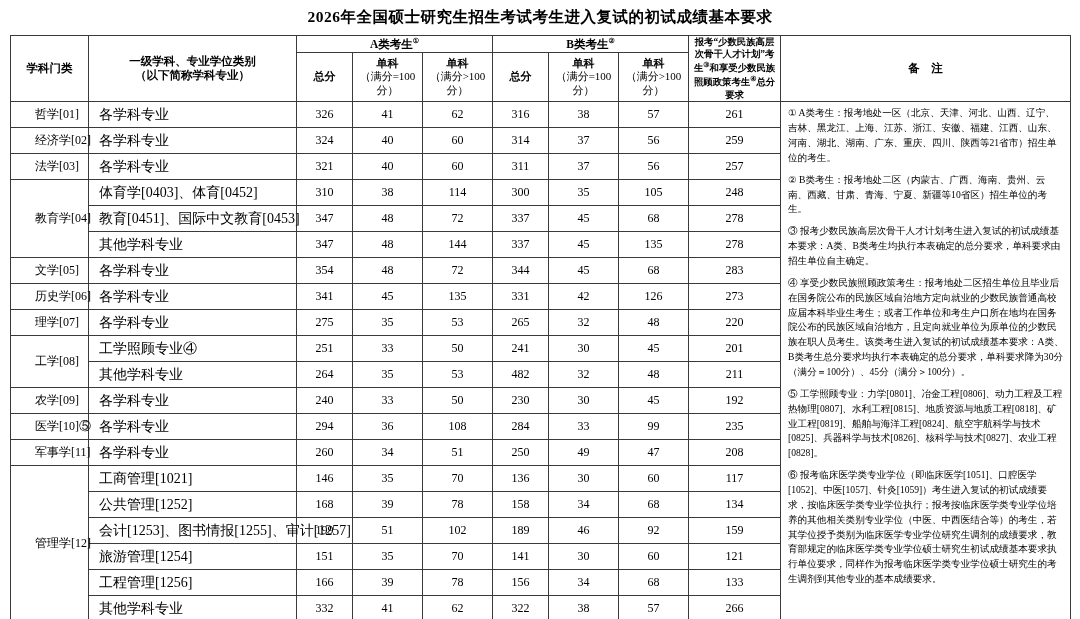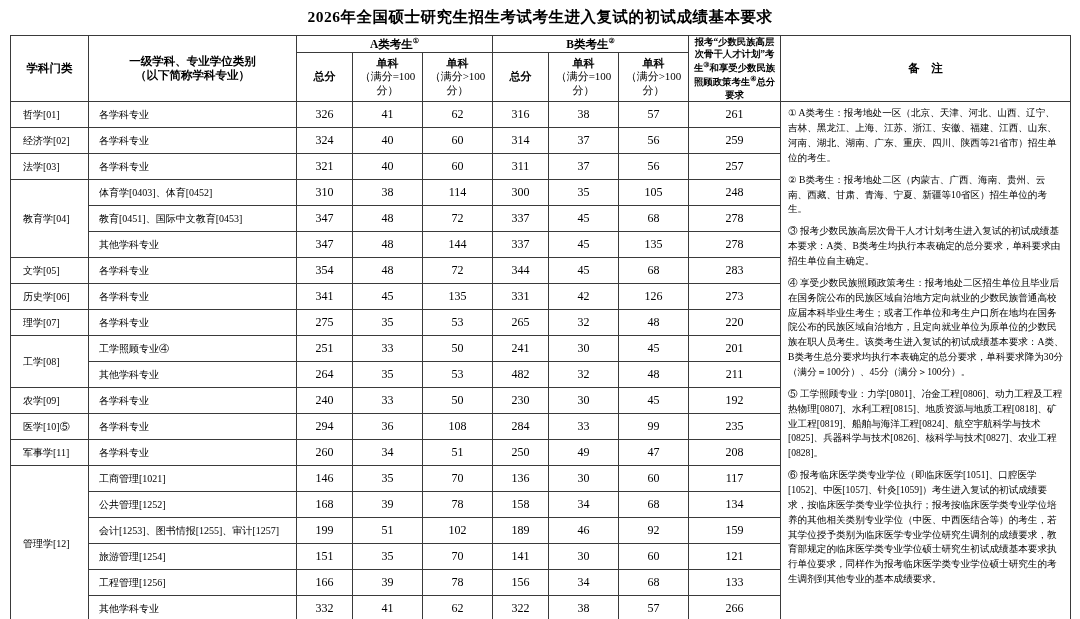--- a/index.html
+++ b/index.html
@@ -51,28 +51,28 @@
     font-weight: bold;
     font-size: 11px;
     margin-left: 36px;
   }
   .small {
     font-size: 11px;
     font-weight: normal;
   }
   .cat-cell {
     text-align: left;
-    padding-left: 12px;
-    font-size: 10px;
+    padding-left: 24px;
+    font-size: 12px;
     white-space: nowrap;
   }
   .major-cell {
     text-align: left;
     padding-left: 10px;
-    font-size: 10px;
+    font-size: 14px;
     white-space: nowrap;
   }
   .num {
     font-size: 12px;
     font-family: "Liberation Serif", serif;
   }
   .note-cell {
     text-align: left;
     vertical-align: top;
     padding: 4px 6px 4px 7px;

